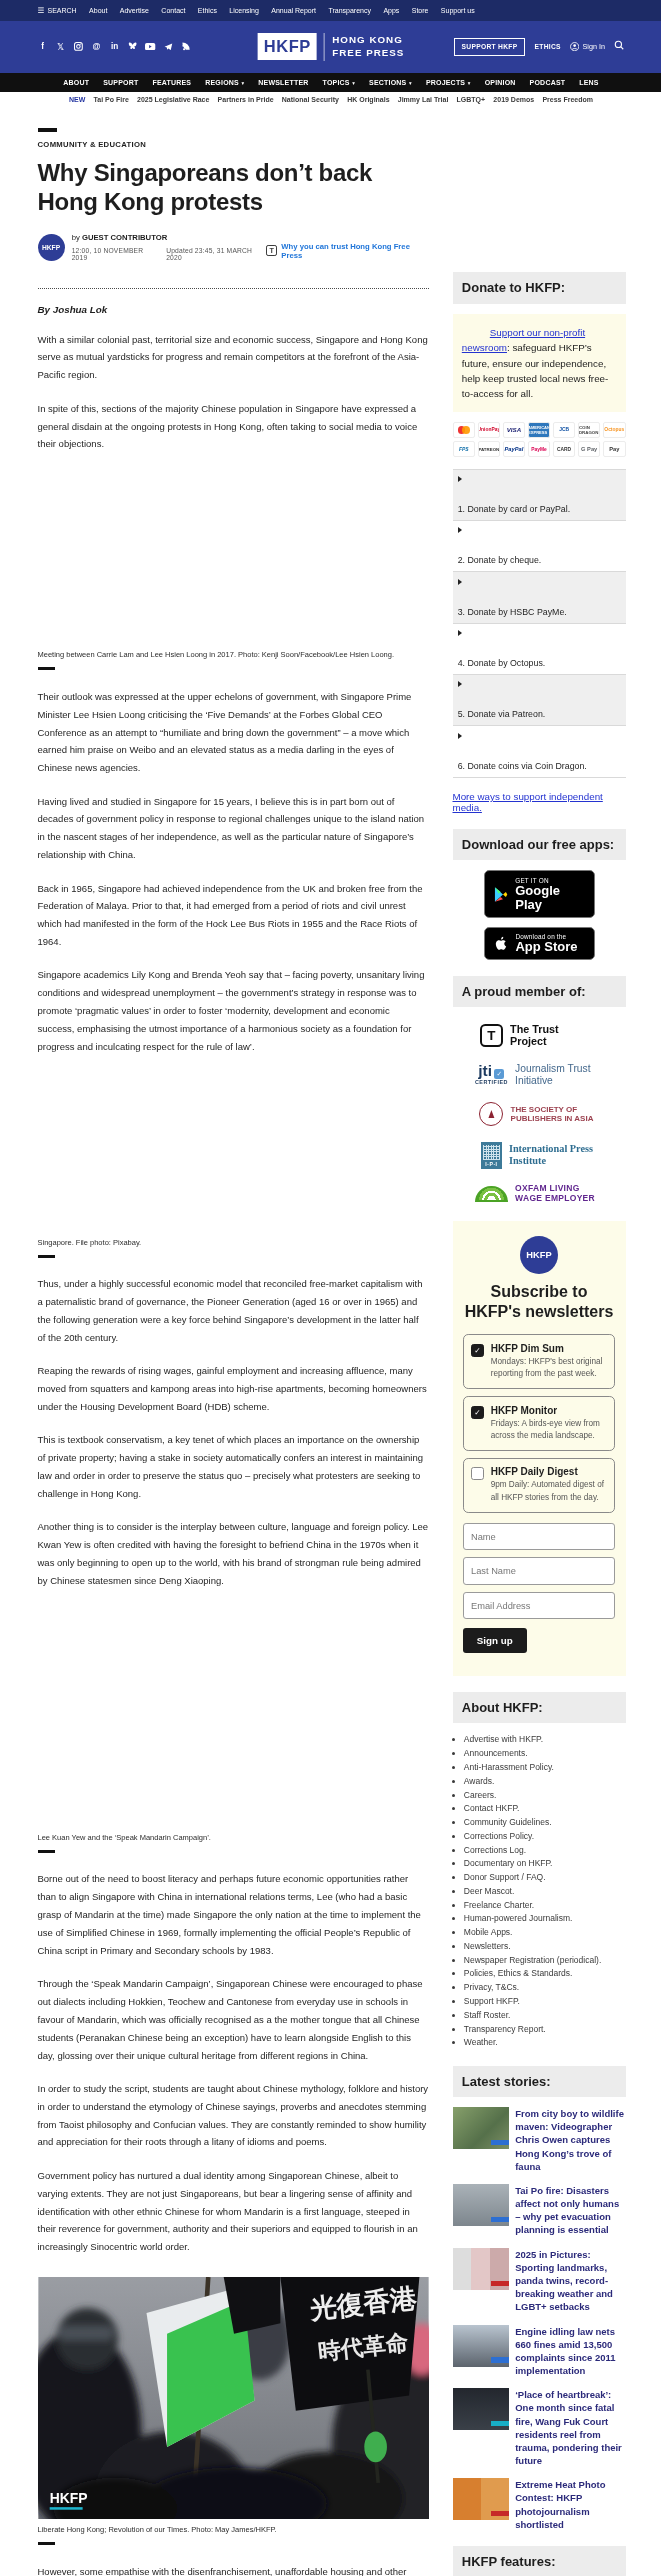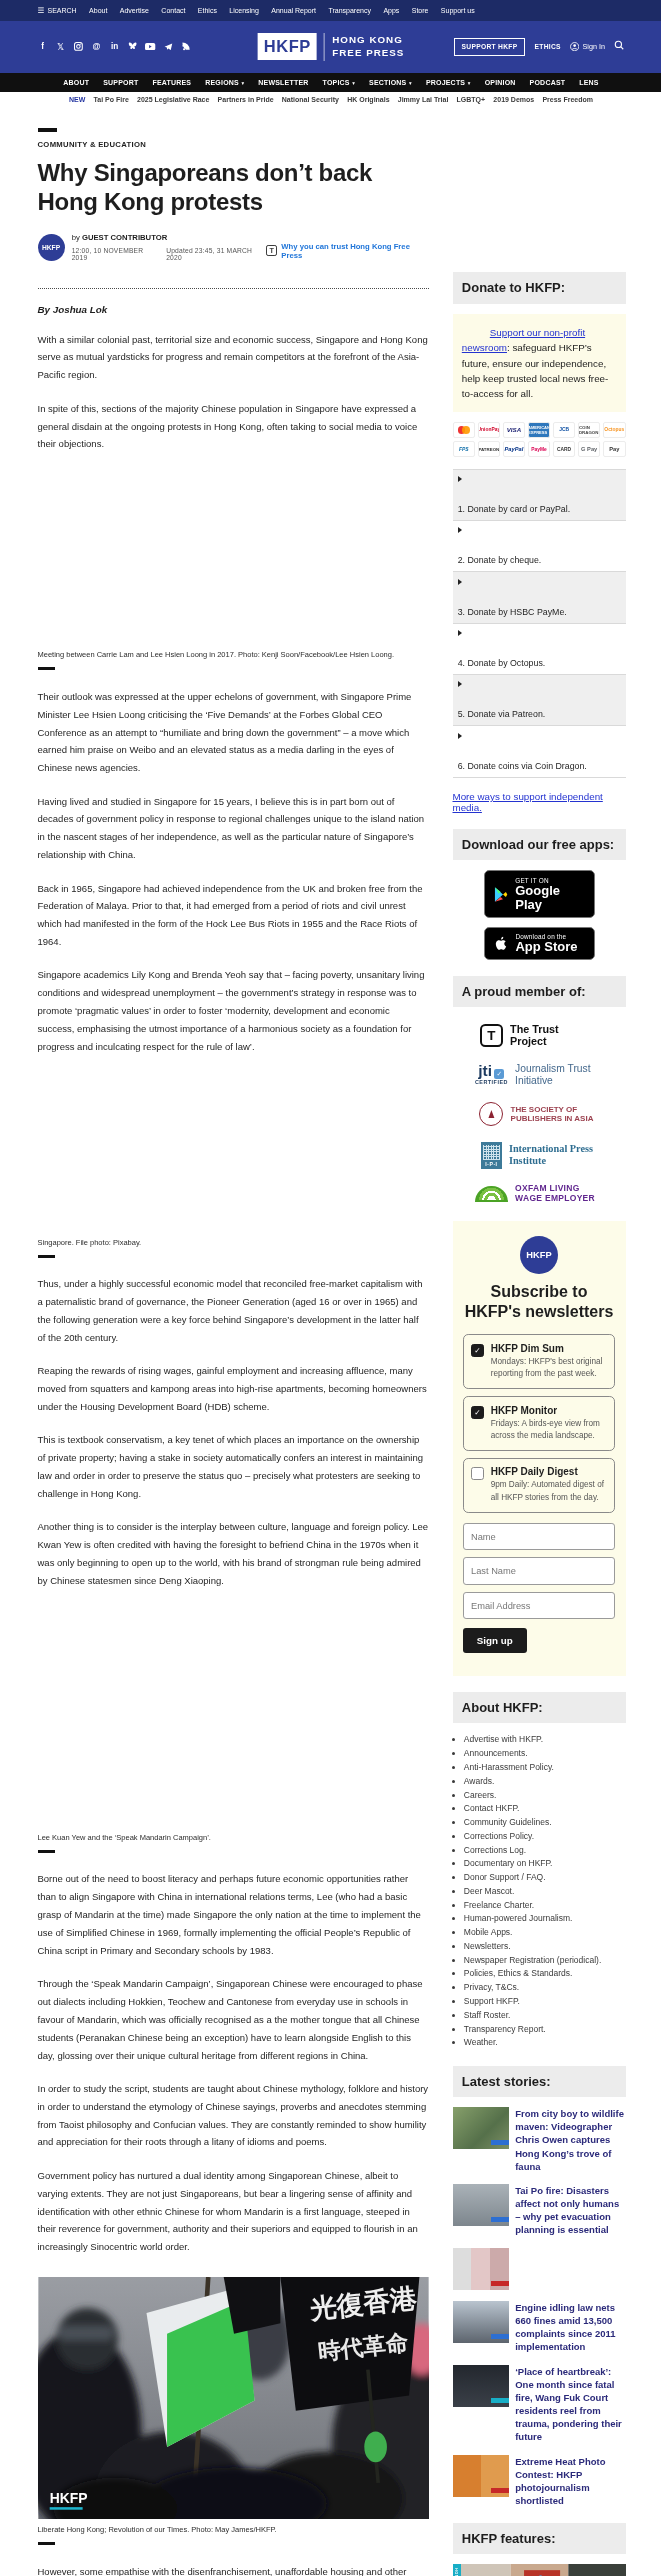--- a/index.html
+++ b/index.html
@@ -612,20 +612,21 @@
           <div class="story-title">From city boy to wildlife maven: Videographer Chris Owen captures Hong Kong’s trove of fauna</div>
         </div>
 
         <div class="story i1">
           <div class="thumb"></div>
           <div class="story-title">Tai Po fire: Disasters affect not only humans – why pet evacuation planning is essential</div>
         </div>
 
         <div class="story i2">
           <div class="thumb"></div>
+          <div class="story-title">2025 in Pictures: Sporting landmarks, panda twins, record-breaking weather and LGBT+ setbacks</div>
         </div>
 
         <div class="story i3">
           <div class="thumb"></div>
           <div class="story-title">Engine idling law nets 660 fines amid 13,500 complaints since 2011 implementation</div>
         </div>
 
         <div class="story i4">
           <div class="thumb"></div>
           <div class="story-title">‘Place of heartbreak’: One month since fatal fire, Wang Fuk Court residents reel from trauma, pondering their future</div>

